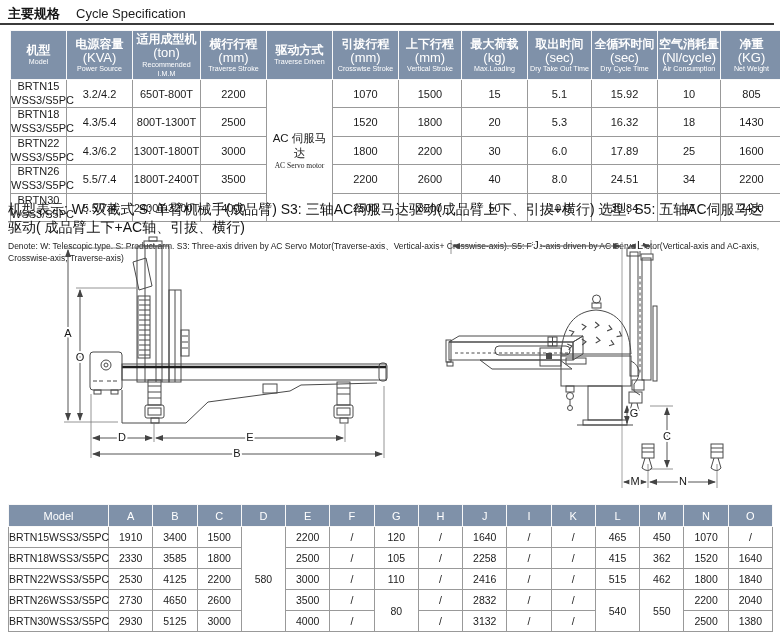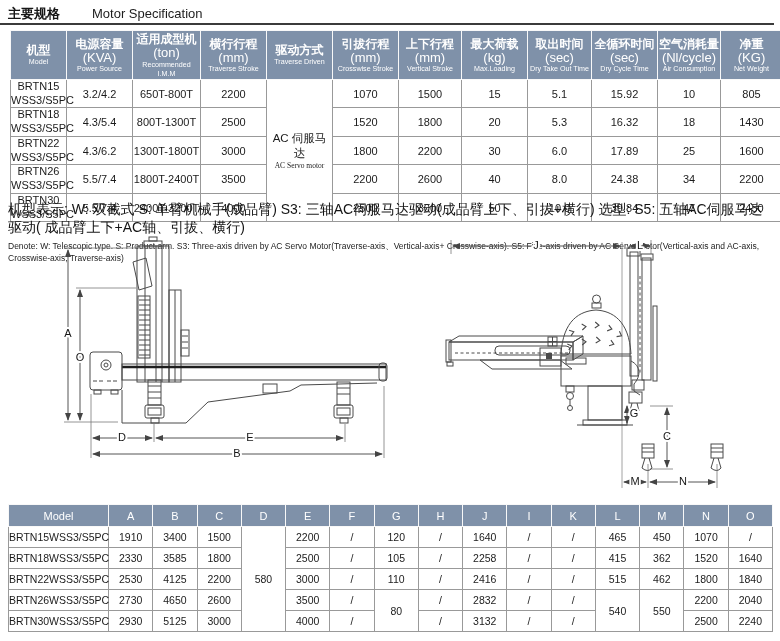--- a/index.html
+++ b/index.html
@@ -1,19 +1,19 @@
 <!DOCTYPE html>
 <html style="--header-bg: #7f91a9; --header-text: #ffffff; --grid-line: #999999; --title-rule: #3b3b3b; --line-art: #4a4a4a;"><head>
 <meta charset="utf-8">
 <style>
   html,body{margin:0;padding:0;background:#fff;}
   .page{position:relative;width:780px;height:641px;background:#fff;
         font-family:"Liberation Sans",sans-serif;color:#1b1b1b;overflow:hidden;}
   
-  .title{position:absolute;top:5px;left:8px;display:flex;align-items:baseline;gap:32px;}
+  .title{position:absolute;top:5px;left:8px;display:flex;align-items:baseline;gap:16px;}
   .title-zh{font-size:13px;font-weight:bold;color:#161616;}
   .title-en{font-size:13px;color:#1c1c1c;}
   .title-rule{position:absolute;top:23px;left:0px;width:774px;height:2px;background:#3b3b3b;}
   
   .spec-table{position:absolute;top:30px;left:10px;width:760px;border-collapse:collapse;
               table-layout:fixed;border:1px solid #7d7d7d;}
   .spec-table th{background:var(--header-bg,#7f91a9);color:#fff;border:1px solid #f8f8f8;
                  padding:1px 0;vertical-align:middle;height:36px;font-weight:normal;}
   .h-zh{font-size:12px;font-weight:bold;line-height:1.18;}
   .h-sub{font-size:13px;line-height:1.05;}
@@ -49,21 +49,21 @@
                 font-size:10.5px;height:20px;padding:0;}
   .dim-model{font-size:10px;}
 </style>
 </head>
 <body>
 
 <div class="page">
 
   <div class="title">
     <span class="title-zh">主要规格</span>
-    <span class="title-en">Motor Specification</span>
+    <span class="title-en">Cycle Specification</span>
   </div>
   <div class="title-rule"></div>
 
   <table class="spec-table">
     <thead>
       <tr id="spec-head-row">
           <th style="width: 55px;">
             <div class="h-zh">机型</div>
             <div class="h-en">Model</div>
           </th>
@@ -173,21 +173,21 @@
         <tr>
           <td class="model-cell">BRTN26
 WSS3/S5PC</td>
           <td>5.5/7.4</td>
           <td>1800T-2400T</td>
           <td>3500</td>
           <td>2200</td>
           <td>2600</td>
           <td>40</td>
           <td>8.0</td>
-          <td>24.38</td>
+          <td>24.51</td>
           <td>34</td>
           <td>2200</td>
         </tr>
         <tr>
           <td class="model-cell">BRTN30
 WSS3/S5PC</td>
           <td>5.5/7.4</td>
           <td>2400T-3200T</td>
           <td>4000</td>
           <td>2500</td>
@@ -475,18 +475,18 @@
           <td>2930</td>
           <td>5125</td>
           <td>3000</td>
           <td>4000</td>
           <td>/</td>
           <td>/</td>
           <td>3132</td>
           <td>/</td>
           <td>/</td>
           <td>2500</td>
-          <td>2240</td>
+          <td>1380</td>
         </tr>
       </tbody>
   </table>
 
 </div>
 
 </body></html>

